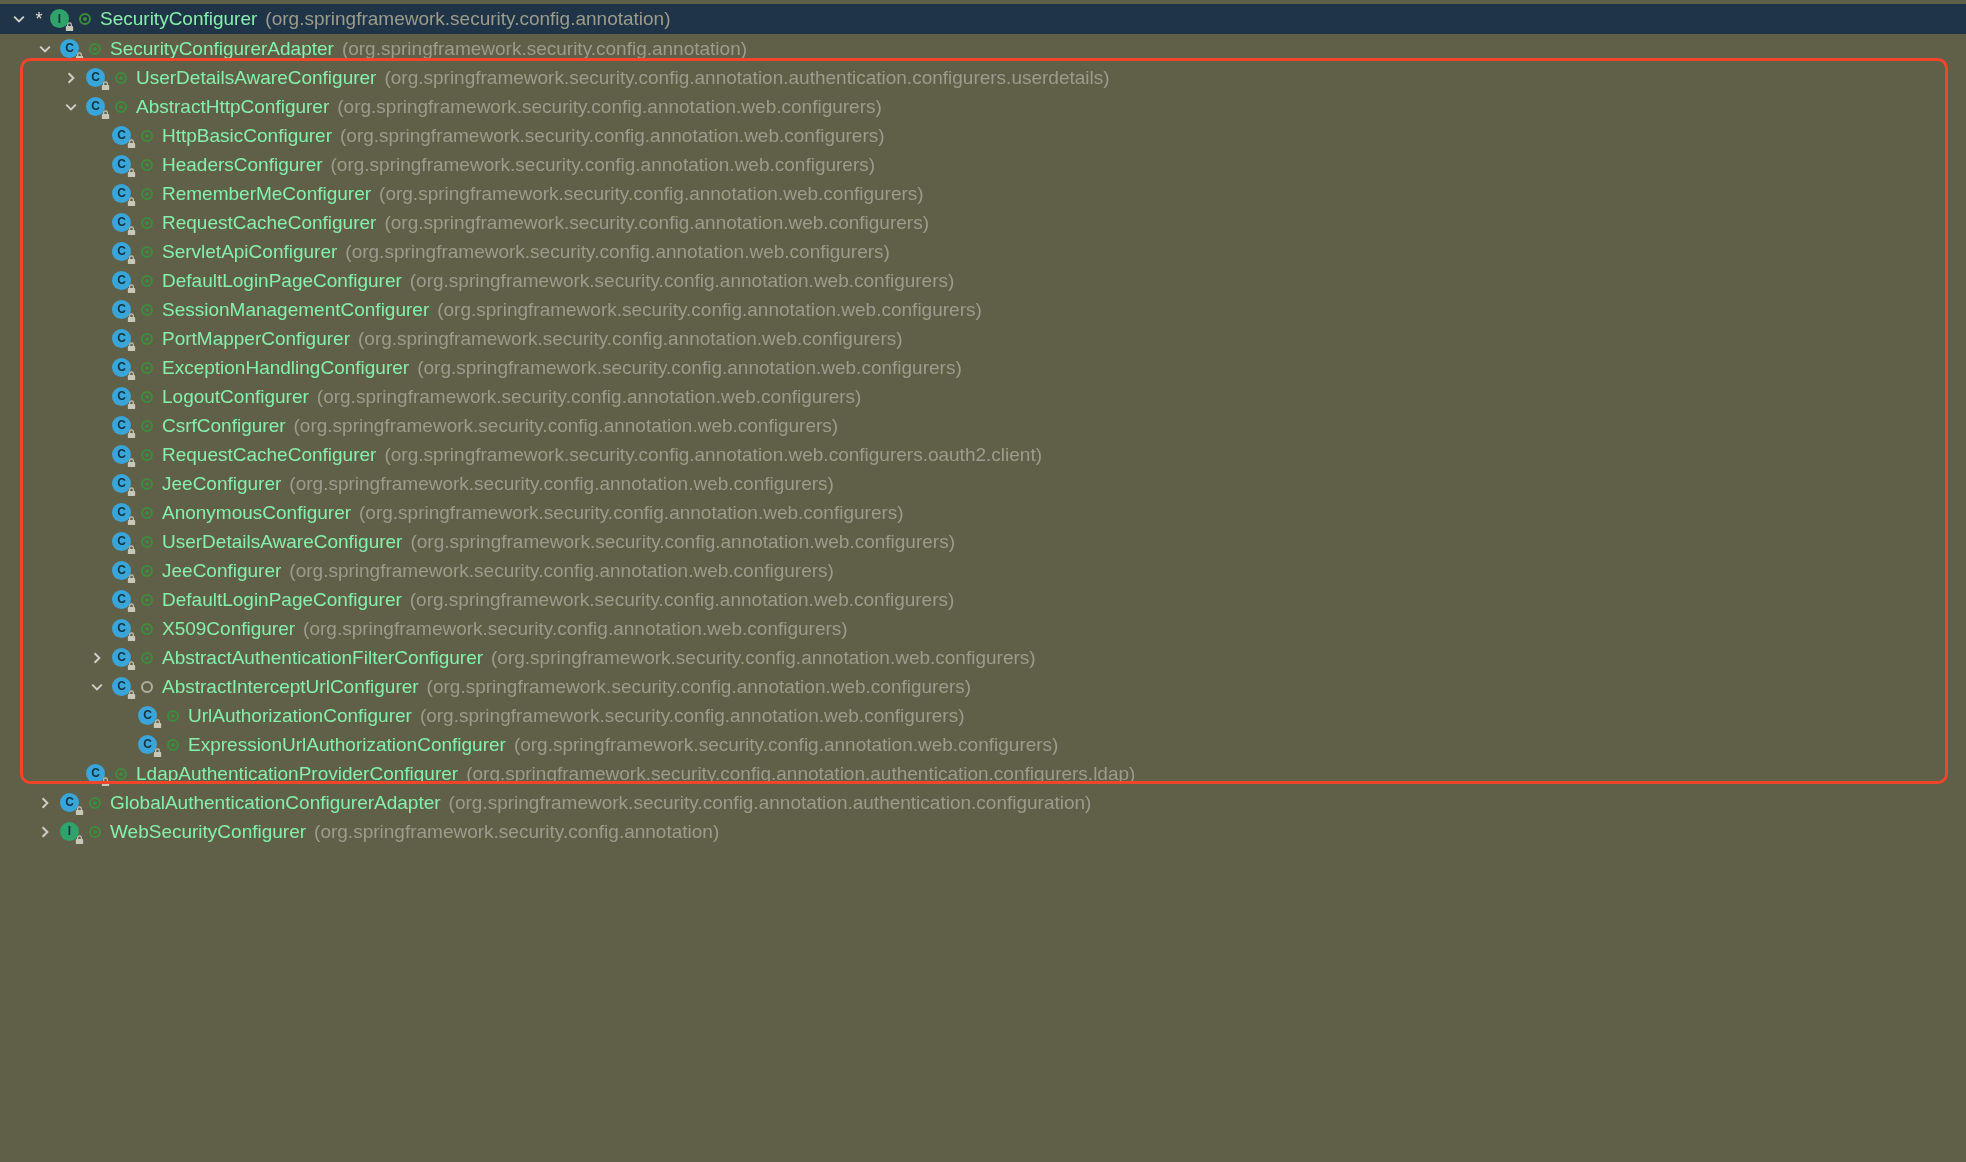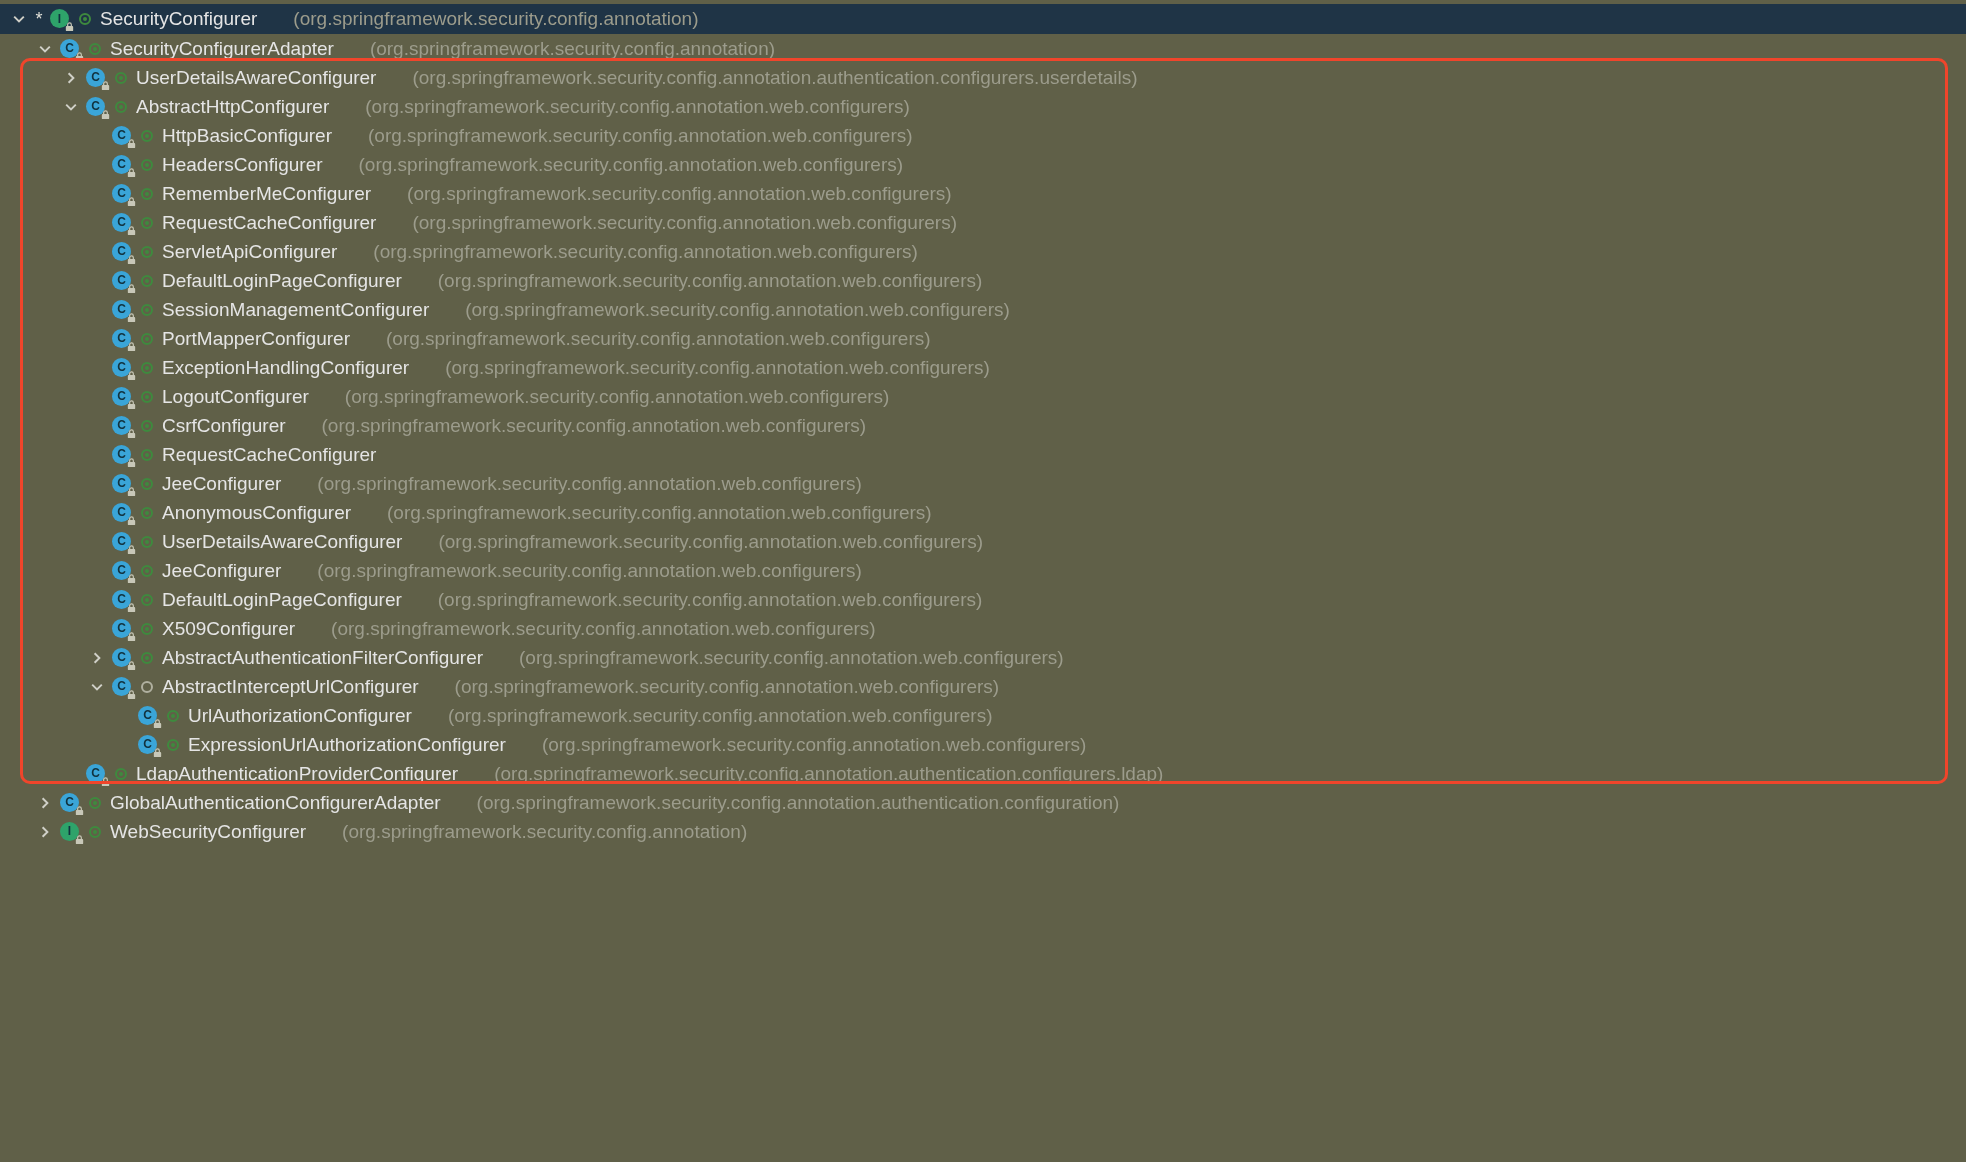--- a/index.html
+++ b/index.html
@@ -82,26 +82,25 @@
     width: 18px;
     height: 18px;
     flex:0 0 auto;
     display:inline-flex;
     align-items:center;
     justify-content:center;
     margin-right: 6px;
   }
   .vis svg { width:14px; height:14px; display:block; }
   .name {
-    color: #e5e5e5;
+    color: #86efac;
     margin-right: 8px;
   }
   .pkg {
     color: #9c9c8c;
-    margin-left: 28px;
   }
   
   .highlight-box {
     position:absolute;
     border: 3px solid #f0452b;
     border-radius: 10px;
     left: 20px;
     top: 58px;
     width: 1928px;
     height: 726px;
@@ -488,20 +487,21 @@
           </svg>
         </span>
       </span>
       <span class="vis">
         <svg viewBox="0 0 14 14">
           <circle cx="7" cy="7" r="5" fill="none" stroke="#3e8a3e" stroke-width="2"></circle>
           <circle cx="7" cy="7" r="2" fill="#3e8a3e"></circle>
         </svg>
       </span>
       <span class="name">RequestCacheConfigurer</span>
+      <span class="pkg">(org.springframework.security.config.annotation.web.configurers.oauth2.client)</span>
     </div>
     <div class="row">
       <span class="indent" style="width: 88px;"></span>
       <span class="arrow none"></span>
       <span class="icon-stack">
         <span class="circle class">
           <span class="letter">C</span>
         </span>
         <span class="lock">
           <svg viewBox="0 0 12 12">

